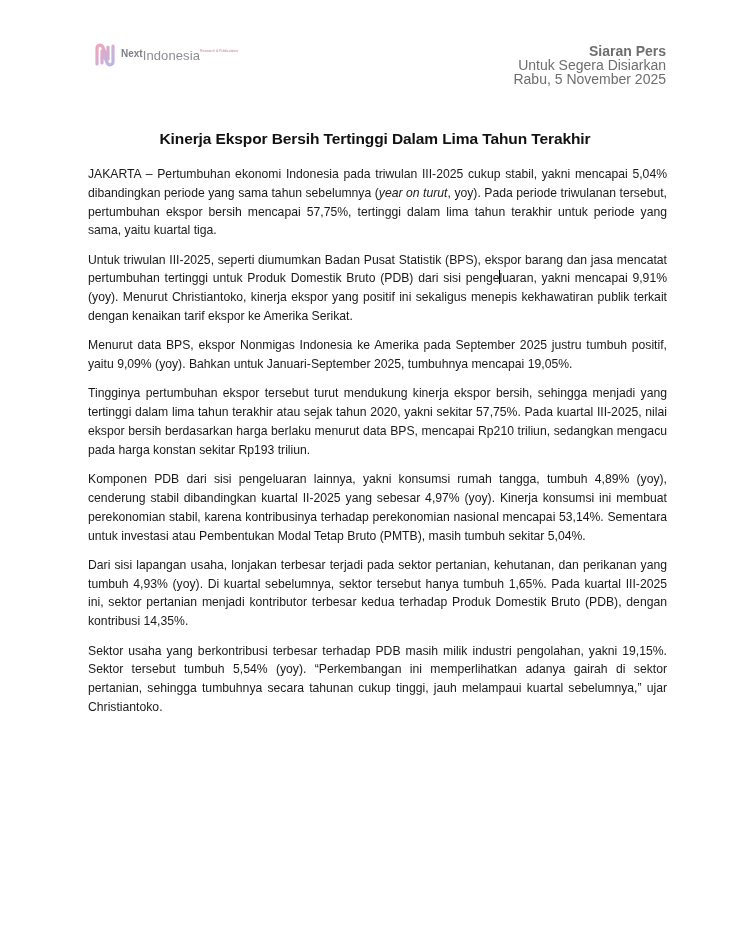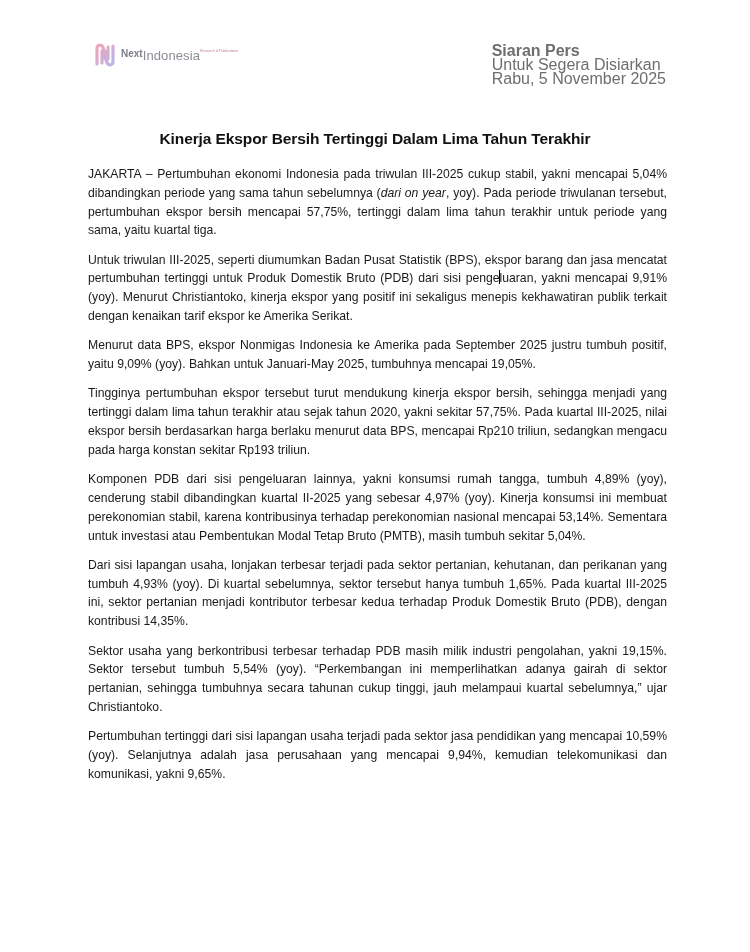--- a/index.html
+++ b/index.html
@@ -7,21 +7,21 @@
     width: 750px; height: 952px; position: relative; overflow: hidden;
     font-family: "Liberation Sans", sans-serif; color: #1a1a1a;
   }
   .logo { position: absolute; left: 92px; top: 42px; display: flex; align-items: center; }
   .logo-mark { width: 26px; height: 26px; margin-right: 3px; }
   .logo-text { display: flex; flex-direction: row; line-height: 1; }
   .logo-name1 { font-size: 10px; font-weight: bold; color: #7c7f86; }
   .logo-name2 { font-size: 13px; color: #8a8d94; letter-spacing: 0.1px; }
   .logo-tag { font-size: 3.5px; color: #c97a8e; margin-top: 1px; }
 
-  .release-meta { position: absolute; right: 84px; top: 44px; font-size: 16px; line-height: 14px; color: #6e6e6e; }
+  .release-meta { position: absolute; right: 84px; top: 44px; text-align: right; font-size: 14px; line-height: 14px; color: #6e6e6e; }
   .release-meta .type { font-weight: bold; }
 
   .title { position: absolute; left: 0; width: 750px; top: 130px; text-align: center; font-size: 15.5px; font-weight: bold; color: #111; letter-spacing: -0.1px; }
 
   .body { position: absolute; left: 88px; width: 579px; top: 165px; font-size: 12.2px; line-height: 18.8px; text-align: justify; }
   .body p { margin: 0 0 10.5px 0; }
   .caret { display: inline-block; width: 1px; height: 14px; background: #000; vertical-align: -2px; margin: 0 -0.5px; }
 </style>
 </head>
 <body>
@@ -45,21 +45,20 @@
 
 <div class="release-meta">
   <div class="type">Siaran Pers</div>
   <div>Untuk Segera Disiarkan</div>
   <div>Rabu, 5 November 2025</div>
 </div>
 
 <div class="title">Kinerja Ekspor Bersih Tertinggi Dalam Lima Tahun Terakhir</div>
 
 <div class="body">
-  <p><span>JAKARTA – Pertumbuhan ekonomi Indonesia pada triwulan III-2025 cukup stabil, yakni mencapai 5,04% dibandingkan periode yang sama tahun sebelumnya (</span><em>dari on year</em><span>, yoy). Pada periode triwulanan tersebut, pertumbuhan ekspor bersih mencapai 57,75%, tertinggi dalam lima tahun terakhir untuk periode yang sama, yaitu kuartal tiga.</span></p>
+  <p><span>JAKARTA – Pertumbuhan ekonomi Indonesia pada triwulan III-2025 cukup stabil, yakni mencapai 5,04% dibandingkan periode yang sama tahun sebelumnya (</span><em>year on turut</em><span>, yoy). Pada periode triwulanan tersebut, pertumbuhan ekspor bersih mencapai 57,75%, tertinggi dalam lima tahun terakhir untuk periode yang sama, yaitu kuartal tiga.</span></p>
   <p><span>Untuk triwulan III-2025, seperti diumumkan Badan Pusat Statistik (BPS), ekspor barang dan jasa mencatat pertumbuhan tertinggi untuk Produk Domestik Bruto (PDB) dari sisi penge</span><span class="caret"></span><span>luaran, yakni mencapai 9,91% (yoy). Menurut Christiantoko, kinerja ekspor yang positif ini sekaligus menepis kekhawatiran publik terkait dengan kenaikan tarif ekspor ke Amerika Serikat.</span></p>
-  <p>Menurut data BPS, ekspor Nonmigas Indonesia ke Amerika pada September 2025 justru tumbuh positif, yaitu 9,09% (yoy). Bahkan untuk Januari-May 2025, tumbuhnya mencapai 19,05%.</p>
+  <p>Menurut data BPS, ekspor Nonmigas Indonesia ke Amerika pada September 2025 justru tumbuh positif, yaitu 9,09% (yoy). Bahkan untuk Januari-September 2025, tumbuhnya mencapai 19,05%.</p>
   <p>Tingginya pertumbuhan ekspor tersebut turut mendukung kinerja ekspor bersih, sehingga menjadi yang tertinggi dalam lima tahun terakhir atau sejak tahun 2020, yakni sekitar 57,75%. Pada kuartal III-2025, nilai ekspor bersih berdasarkan harga berlaku menurut data BPS, mencapai Rp210 triliun, sedangkan mengacu pada harga konstan sekitar Rp193 triliun.</p>
   <p>Komponen PDB dari sisi pengeluaran lainnya, yakni konsumsi rumah tangga, tumbuh 4,89% (yoy), cenderung stabil dibandingkan kuartal II-2025 yang sebesar 4,97% (yoy). Kinerja konsumsi ini membuat perekonomian stabil, karena kontribusinya terhadap perekonomian nasional mencapai 53,14%. Sementara untuk investasi atau Pembentukan Modal Tetap Bruto (PMTB), masih tumbuh sekitar 5,04%.</p>
   <p>Dari sisi lapangan usaha, lonjakan terbesar terjadi pada sektor pertanian, kehutanan, dan perikanan yang tumbuh 4,93% (yoy). Di kuartal sebelumnya, sektor tersebut hanya tumbuh 1,65%. Pada kuartal III-2025 ini, sektor pertanian menjadi kontributor terbesar kedua terhadap Produk Domestik Bruto (PDB), dengan kontribusi 14,35%.</p>
   <p>Sektor usaha yang berkontribusi terbesar terhadap PDB masih milik industri pengolahan, yakni 19,15%. Sektor tersebut tumbuh 5,54% (yoy). “Perkembangan ini memperlihatkan adanya gairah di sektor pertanian, sehingga tumbuhnya secara tahunan cukup tinggi, jauh melampaui kuartal sebelumnya,” ujar Christiantoko.</p>
-  <p>Pertumbuhan tertinggi dari sisi lapangan usaha terjadi pada sektor jasa pendidikan yang mencapai 10,59% (yoy). Selanjutnya adalah jasa perusahaan yang mencapai 9,94%, kemudian telekomunikasi dan komunikasi, yakni 9,65%.</p>
 </div>
 
 </body></html>

